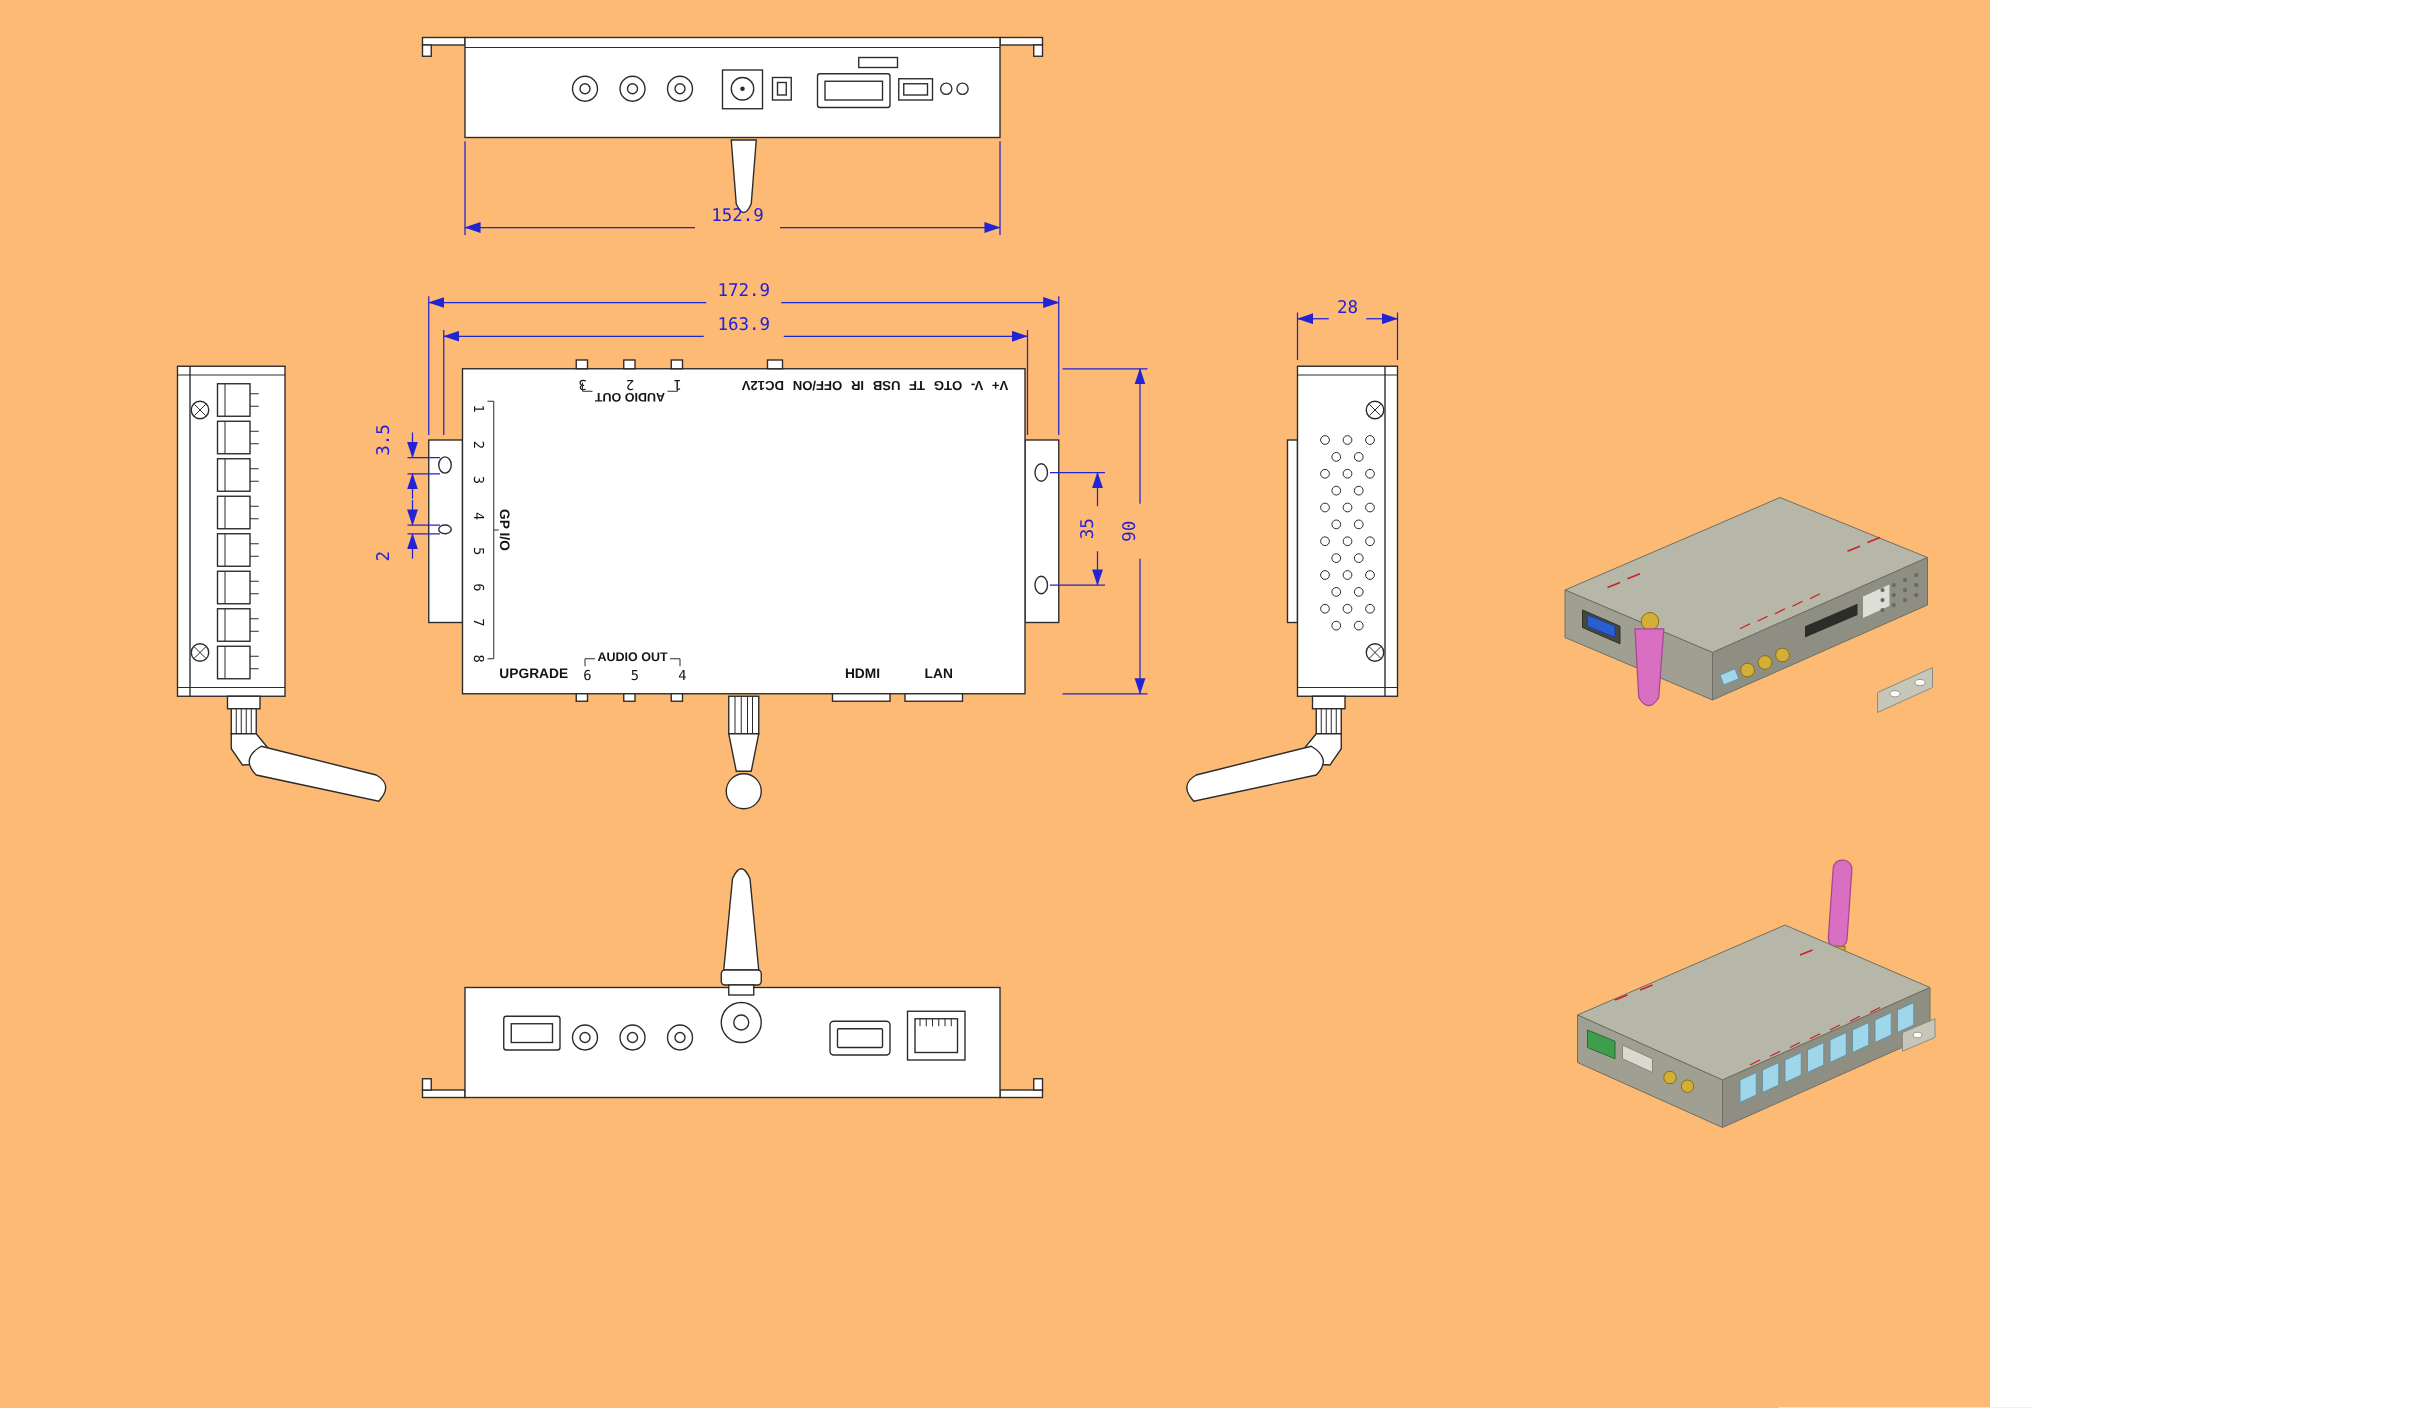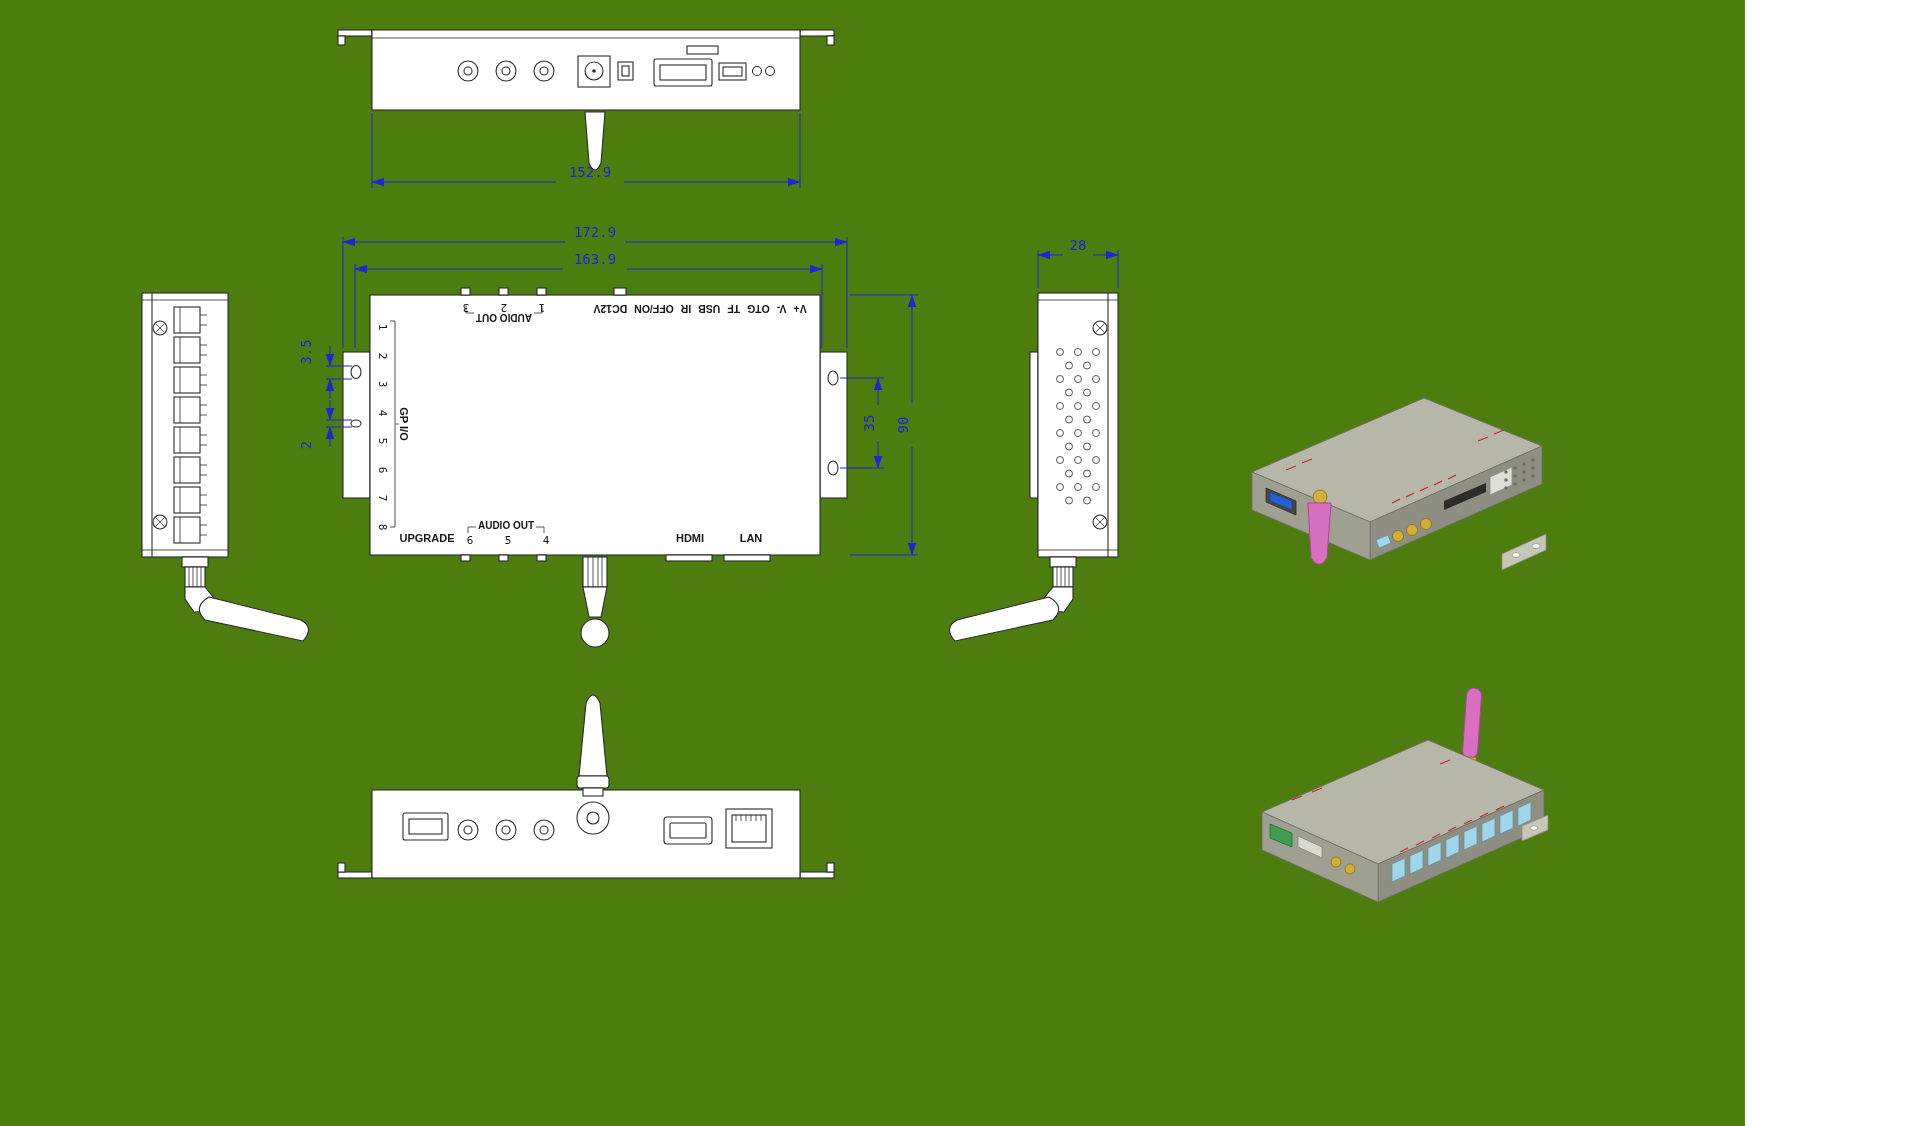--- a/index.html
+++ b/index.html
@@ -1,16 +1,16 @@
 <!DOCTYPE html>
 <html><head>
 <meta charset="utf-8">
 <style>
   html,body{margin:0;padding:0;background:#fff;}
-  .stage{position:relative;width:1745px;height:1126px;background:#4d7c0f;overflow:hidden;
+  .stage{position:relative;width:1592px;height:1126px;background:#fdba74;overflow:hidden;
          font-family:"Liberation Sans",sans-serif;}
   svg{position:absolute;left:0;top:0;}
   .ln{fill:none;stroke:#2b2b2b;stroke-width:1.1;}
   .fw{fill:#ffffff;stroke:#2b2b2b;stroke-width:1.1;}
   .thin{fill:none;stroke:#2b2b2b;stroke-width:0.8;}
   .dim{fill:none;stroke:#2323d6;stroke-width:1;}
   .dimtxt{fill:#2323d6;font-family:"DejaVu Sans Mono",monospace;font-size:14px;}
   .lbl{fill:#141414;font-family:"Liberation Sans",sans-serif;font-weight:bold;font-size:11px;}
   .lbl10{font-size:10px;}
   .io{word-spacing:4px;font-size:10.5px;}

